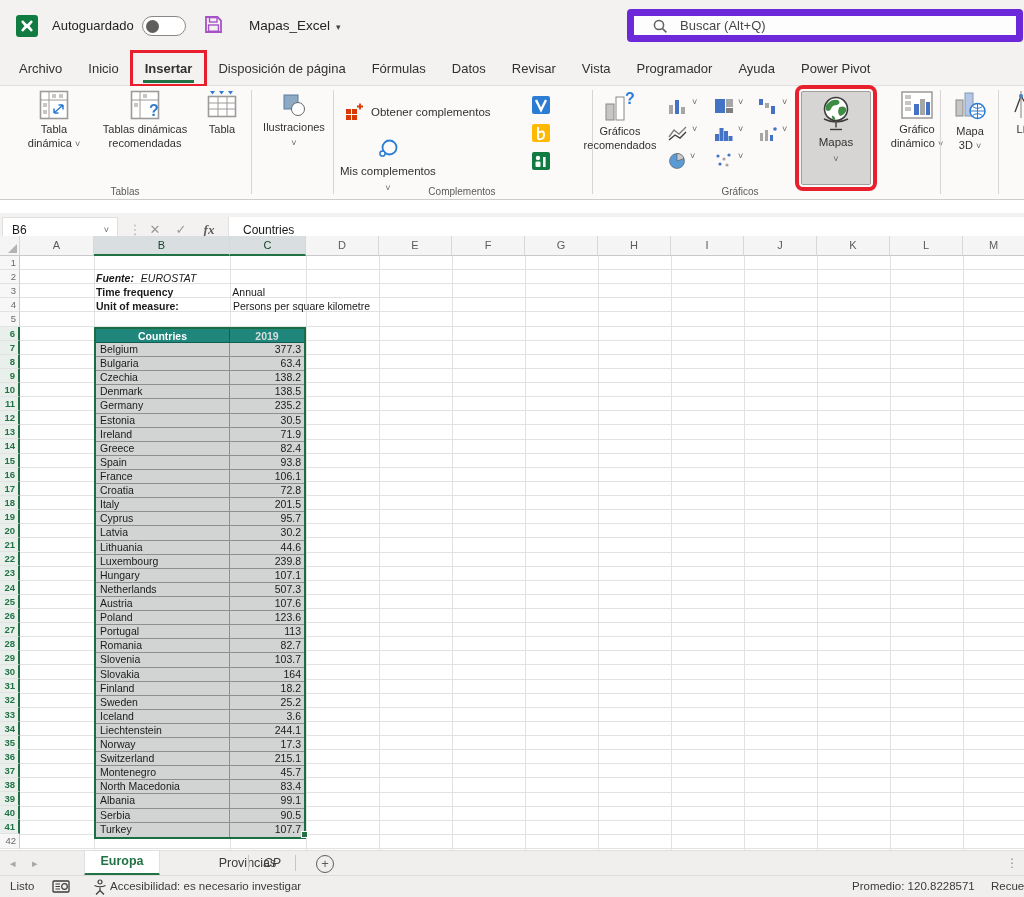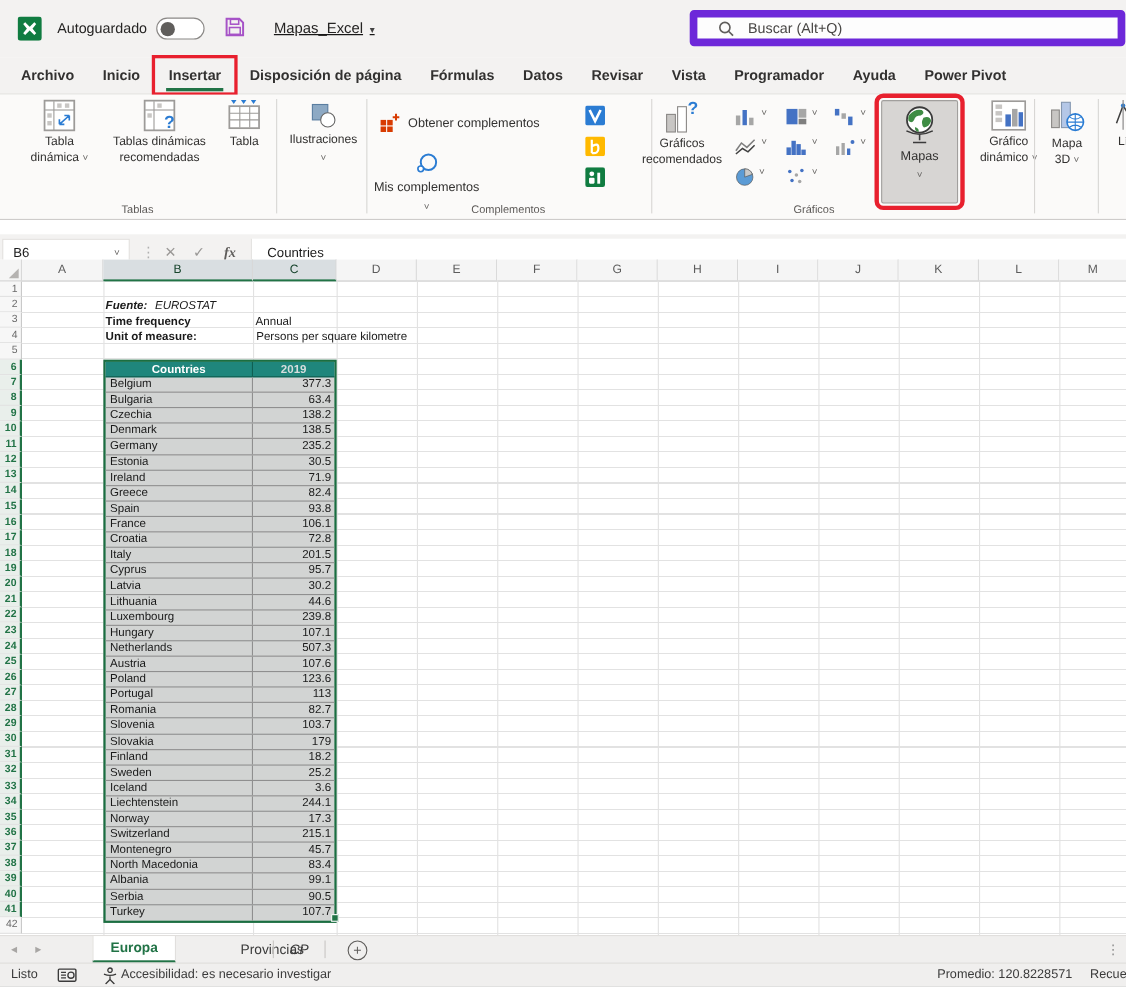--- a/index.html
+++ b/index.html
@@ -15,21 +15,21 @@
   .toggle .knob { position:absolute; left:3px; top:2.5px; width:13px; height:13px; border-radius:50%; background:#605e5c; }
   .filename { font-size:13.5px; color:#252423; line-height:22px; cursor:default; }
   .caret { font-size:9px; color:#444; margin-left:6px; }
   .searchbox { position:absolute; left:627px; top:9px; width:396px; height:33px; background:#fdfdfd;
                border:7px solid #6d28d9; border-radius:4px; display:flex; align-items:center; padding-left:18px; gap:12px; }
   .searchbox span { font-size:13px; color:#484644; }
 
   
   .ribbontabs { position:absolute; left:0; top:52px; width:1024px; height:34px; background:#f3f2f1;
                 display:flex; padding-left:6px; border-bottom:1px solid #e1dfdd; }
-  .rtab { font-size:13px; color:#323130; line-height:33px; padding:0 13px; white-space:nowrap; position:relative;font-weight:bold; }
+  .rtab { font-size:13px; color:#323130; line-height:33px; padding:0 13px; white-space:nowrap; position:relative; }
   .rtab:nth-child(3) { font-weight:bold; outline:3px solid #e8202e; outline-offset:-1px; }
   .rtab:nth-child(3)::after { content:""; position:absolute; left:11px; right:11px; bottom:2px; height:3px; background:#217346; }
 
   
   .ribbon { position:absolute; left:0; top:86px; width:1024px; height:114px; background:#fbfaf9;
             border-bottom:1px solid #cecccb; }
   .rb { position:absolute; }
   .bigbtn { display:flex; flex-direction:column; align-items:center; }
   .biglbl { font-size:11px; color:#323130; line-height:13.5px; text-align:center; margin-top:3px; }
   .grplbl { position:absolute; bottom:2px; font-size:10px; color:#5d5a58; text-align:center; }
@@ -126,21 +126,21 @@
     </svg>
     <span class="tb-abs autosave-lbl" style="left:52px;top:15px;">Autoguardado</span>
     <div class="toggle" style="left:142px;top:16px;">
         <div class="knob"></div>
       </div>
     <svg class="tb-abs" style="left:204px;top:15px;" width="19" height="19" viewBox="0 0 19 19">
       <path d="M2 2 h11.5 l3.5 3.5 V17 H2 Z" fill="none" stroke="#a653c7" stroke-width="1.8"></path>
       <rect x="5.5" y="2.6" width="7.5" height="4.4" fill="none" stroke="#a653c7" stroke-width="1.4"></rect>
       <rect x="4.6" y="10" width="9.8" height="6.2" fill="none" stroke="#a653c7" stroke-width="1.4"></rect>
     </svg>
-    <div class="tb-abs" style="left:249px;top:15px;text-decoration:underline;">
+    <div class="tb-abs" style="left:249px;top:15px;">
       <span class="filename">Mapas_Excel</span><span class="caret">▾</span>
     </div>
     <div class="searchbox">
       <svg width="16" height="16">
         <circle cx="7" cy="7" r="4.6" fill="none" stroke="#605e5c" stroke-width="1.5"></circle>
         <line x1="10.6" y1="10.6" x2="14.4" y2="14.4" stroke="#605e5c" stroke-width="1.5"></line>
       </svg>
       <span>Buscar (Alt+Q)</span>
     </div>
   </div>
@@ -655,21 +655,21 @@
             <div class="etd v">82.7</div>
           </div>
 
           <div class="etr">
             <div class="etd c">Slovenia</div>
             <div class="etd v">103.7</div>
           </div>
 
           <div class="etr">
             <div class="etd c">Slovakia</div>
-            <div class="etd v">179</div>
+            <div class="etd v">164</div>
           </div>
 
           <div class="etr">
             <div class="etd c">Finland</div>
             <div class="etd v">18.2</div>
           </div>
 
           <div class="etr">
             <div class="etd c">Sweden</div>
             <div class="etd v">25.2</div>

